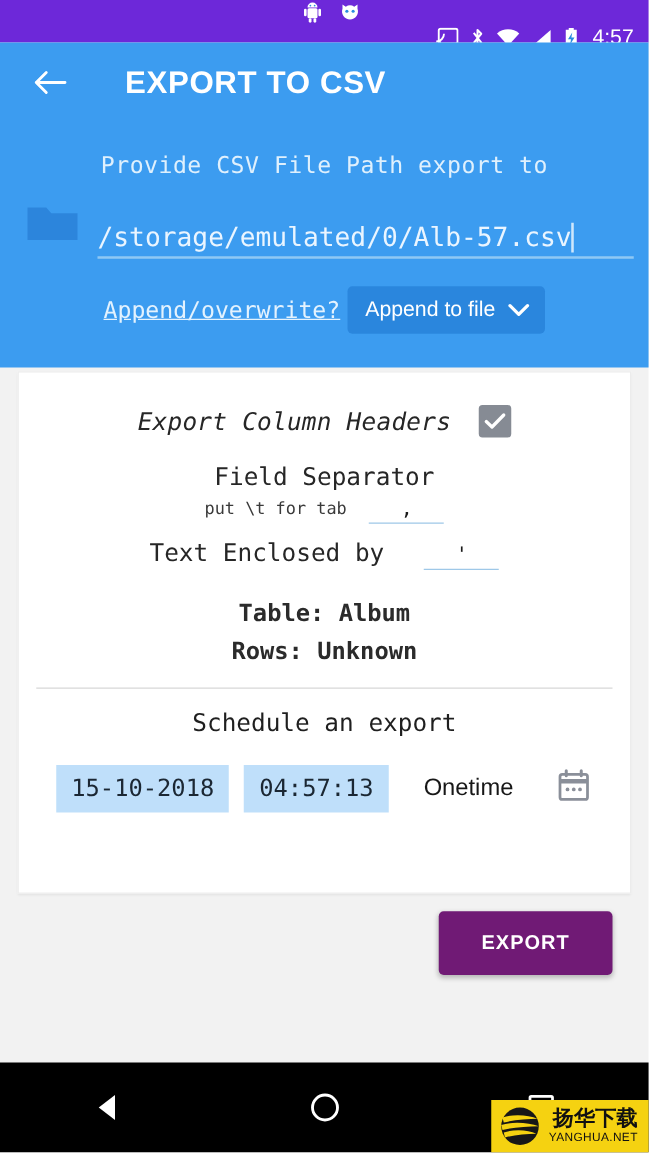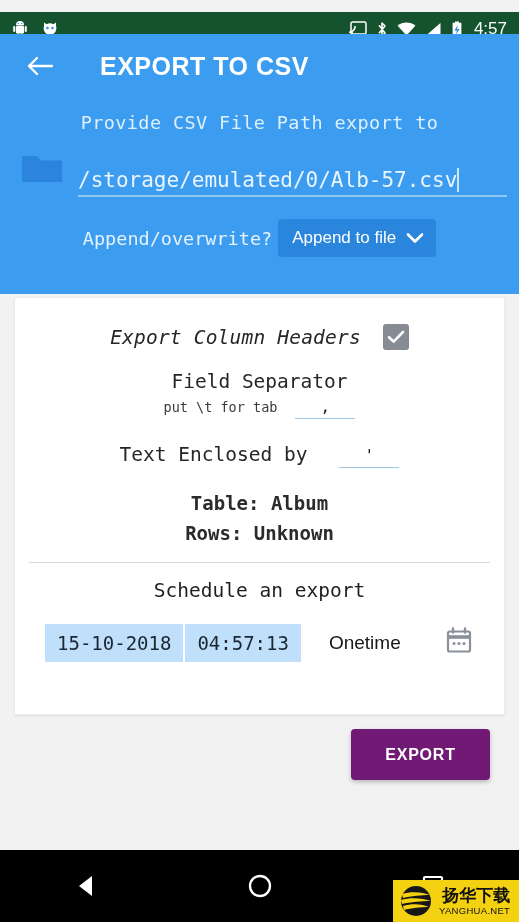--- a/index.html
+++ b/index.html
@@ -10,24 +10,24 @@
     overflow: hidden;
   }
   #app {
     position: relative;
     width: 519px; height: 922px;
     background: #f2f2f2;
   }
 
   
   .statusbar {
-    position: absolute; top: 12px; left: 0;
+    position: absolute; top: 0; left: 0;
     width: 519px; height: 34px;
-    background: #14532d;
-    display: flex; align-items: center;
+    background: #6d28d9;
+    display: flex; align-items: center; flex-direction: column;
   }
   .sb-left { display: flex; align-items: center; gap: 10px; padding-left: 10px; }
   .sb-right {
     margin-left: auto; display: flex; align-items: center;
     gap: 9px; padding-right: 12px;
   }
   .sb-time {
     color: #ffffff; font-size: 17px;
     font-family: "Liberation Sans", sans-serif;
     letter-spacing: 0px; padding-left: 2px;
@@ -50,21 +50,21 @@
     cursor: pointer;
   }
   .appbar-title {
     color: #ffffff; font-size: 25px; font-weight: bold;
     font-family: "Liberation Sans", sans-serif;
     letter-spacing: 0.5px;
     margin-left: 38px;
   }
   .subtitle {
     text-align: center; color: #dff0fd;
-    font-size: 18.5px; margin-top: 14px;
+    font-size: 18.5px; margin-top: 24px;
     letter-spacing: 0.4px;
   }
 
   .path-row {
     display: flex; align-items: flex-end;
     margin-top: 18px; padding: 0 12px 0 20px;
   }
   .folder-icon { flex: 0 0 auto; margin-bottom: 6px; }
   .path-field {
     flex: 1 1 auto; margin-left: 14px;
@@ -81,21 +81,21 @@
   .caret {
     display: inline-block; width: 2px; height: 24px;
     background: #cfe7fb; vertical-align: -5px;
   }
 
   .append-row {
     display: flex; align-items: center; justify-content: center;
     margin-top: 22px; gap: 6px;
   }
   .append-label {
-    color: #e3f2fe; font-size: 18.5px;
+    color: #e3f2fe; font-size: 18.5px; text-decoration: underline;
   }
   .spinner {
     background: #2a86dd; border-radius: 4px;
     padding: 9px 12px 9px 14px;
     display: flex; align-items: center; gap: 10px;
     cursor: pointer;
   }
   .spinner-text {
     color: #ffffff; font-size: 17px;
     font-family: "Liberation Sans", sans-serif;
@@ -132,21 +132,21 @@
   }
   .hint { font-size: 13.5px; color: #3a3a3a; padding-bottom: 4px; }
   .mini-input {
     width: 60px; border-bottom: 1.6px solid #9ec8e8;
     text-align: center; padding-bottom: 2px;
     font-size: 16px; color: #1b1b1b; cursor: text;
   }
 
   .enclosed-row {
     display: flex; align-items: flex-end; justify-content: center;
-    margin-top: 24px; gap: 32px;
+    margin-top: 12px; gap: 32px;
   }
   .enclosed-label { font-size: 19.5px; color: #262626; padding-bottom: 2px; }
 
   .info-line { text-align: center; font-size: 19px; color: #2b2b2b; font-weight: bold; }
   .table-line { margin-top: 24px; }
   .rows-line  { margin-top: 8px; }
 
   .divider {
     height: 1px; background: #d8d8d8;
     margin: 18px 14px 0 14px;
@@ -161,21 +161,21 @@
     display: flex; align-items: center;
     margin-top: 22px; padding: 0 18px;
   }
   .chip {
     background: #bfdffa; color: #1b2733;
     font-size: 19px; padding: 8px 12px;
     font-family: "DejaVu Sans Mono", monospace;
     cursor: pointer;
   }
   .chip-date { margin-left: 12px; }
-  .chip-time { margin-left: 2px; }
+  .chip-time { margin-left: 12px; }
   .onetime {
     margin-left: 28px; font-size: 19px; color: #171717;
     font-family: "Liberation Sans", sans-serif;
     cursor: pointer;
   }
   .cal-btn { margin-left: auto; margin-right: 12px; cursor: pointer; }
 
   
   .export-btn {
     position: absolute; top: 729px; left: 351px;

